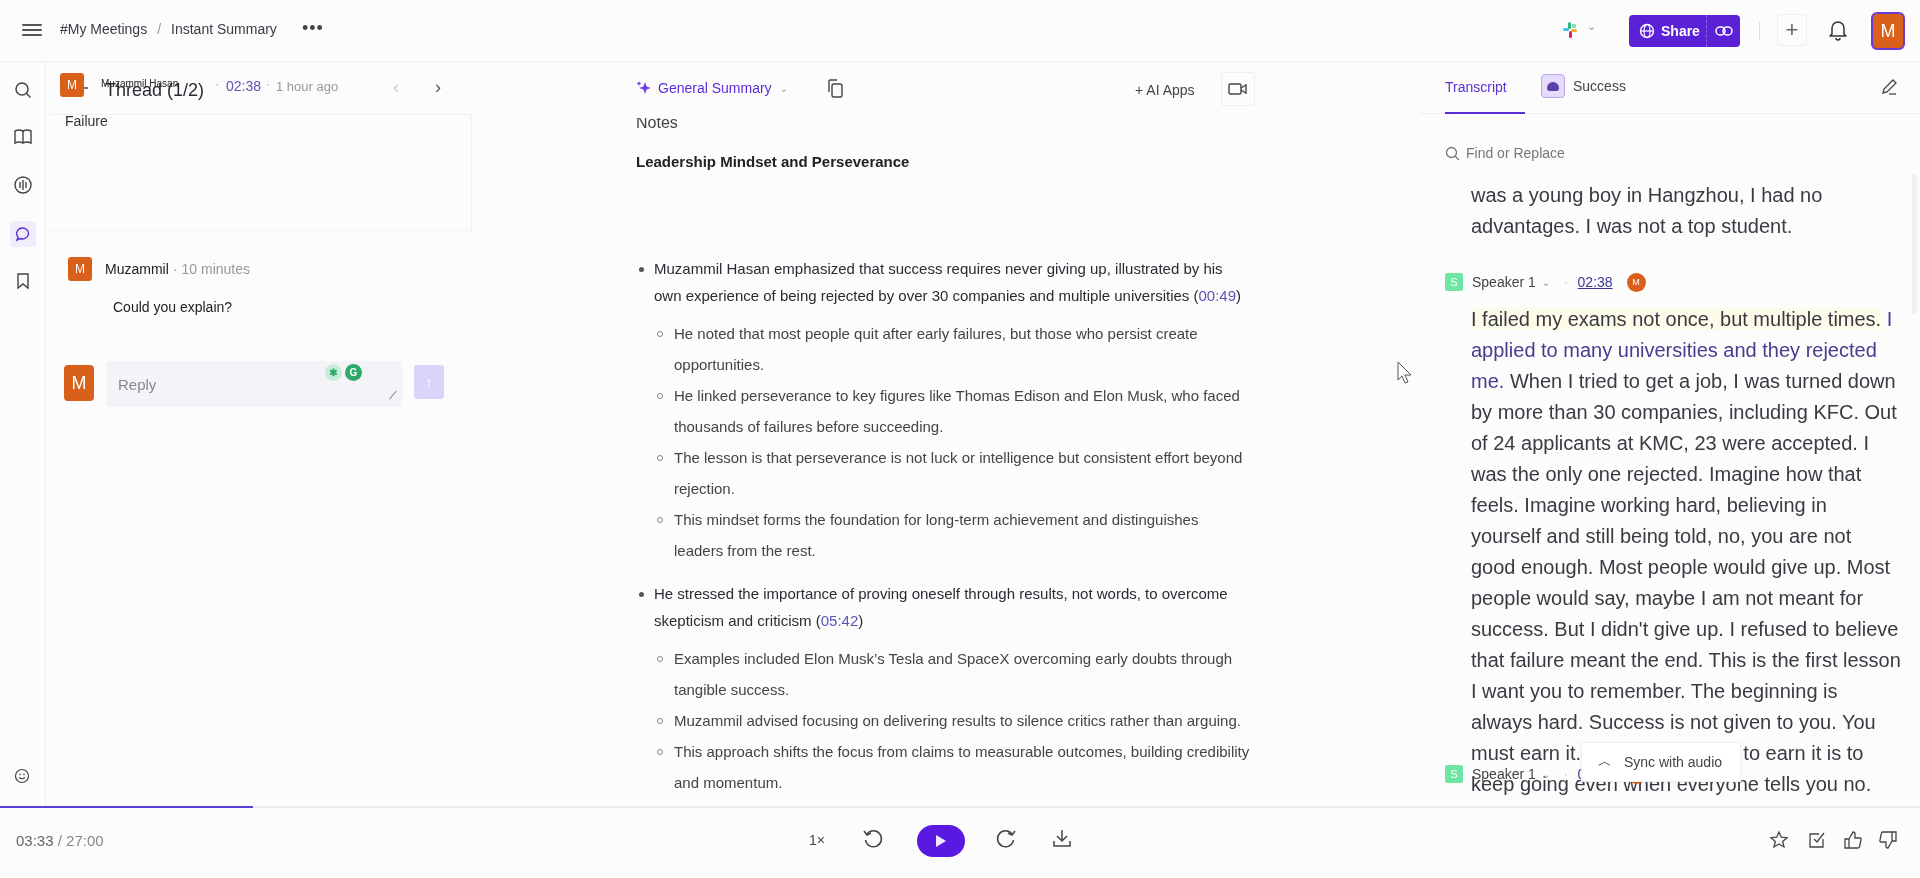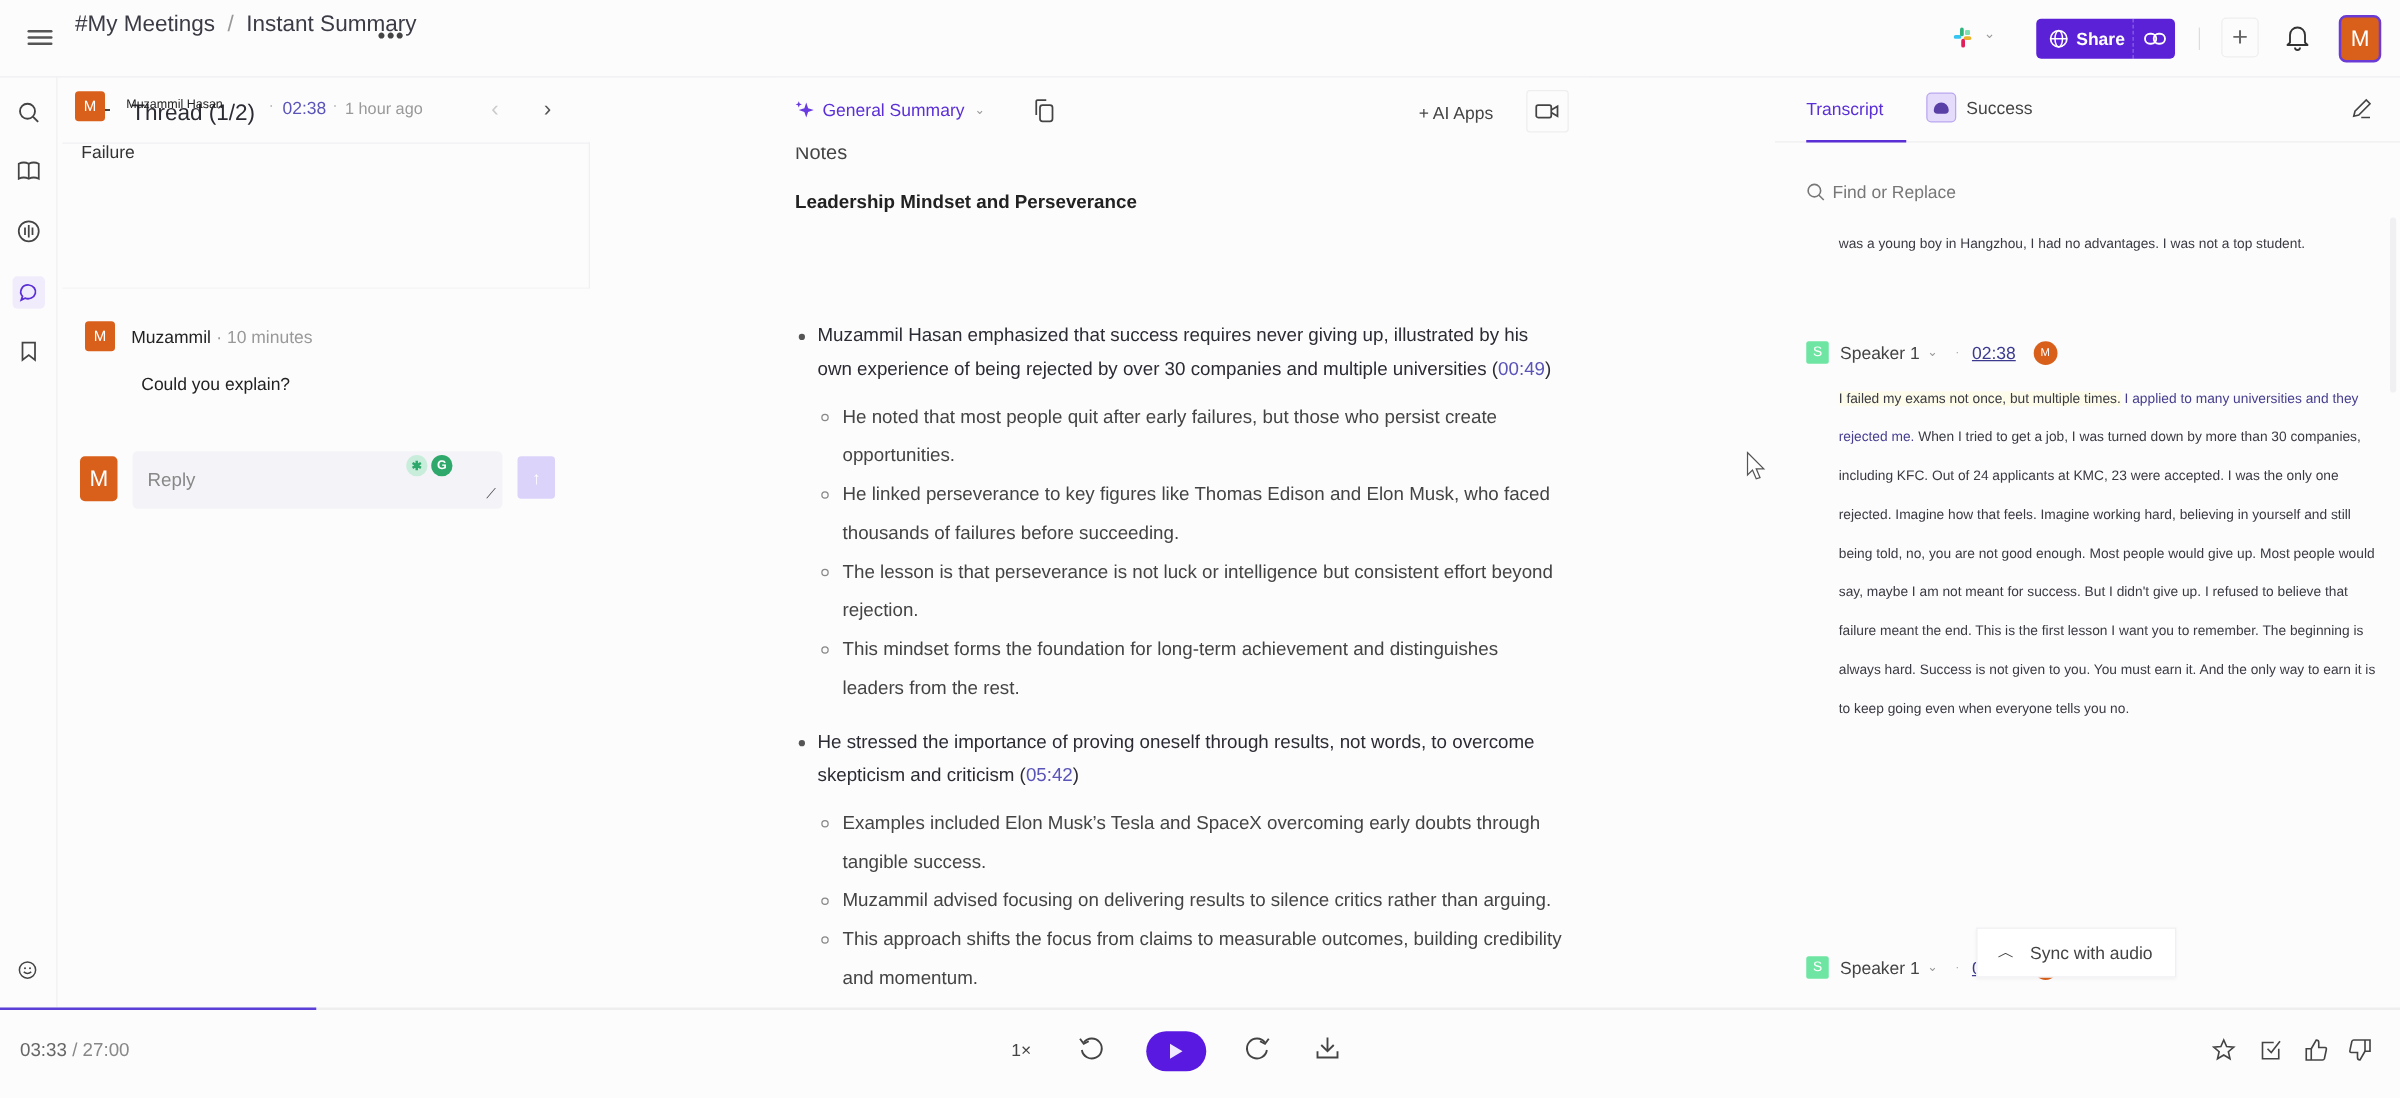--- a/index.html
+++ b/index.html
@@ -3,21 +3,21 @@
 <meta charset="utf-8">
 <style>
   * { box-sizing: border-box; margin: 0; padding: 0; }
   html, body { width: 1920px; height: 878px; overflow: hidden; background: #fcfcfd; font-family: "Liberation Sans", sans-serif; color: #2b2b33; }
   .app { position: relative; width: 1920px; height: 878px; }
 
   
   .topbar { position: absolute; left: 0; top: 0; width: 1920px; height: 62px; border-bottom: 1px solid #eeeef2; display: flex; align-items: center; background: #fcfcfd; }
   .menu-icon { position: absolute; left: 22px; top: 21px; width: 20px; height: 18px; cursor: pointer; }
   .menu-icon span { display: block; height: 2px; background: #555; margin: 3px 0; border-radius: 1px; }
-  .breadcrumb { position: absolute; left: 60px; top: 9px; font-size: 18px; color: #3b3b45; display: flex; gap: 10px; align-items: center; }
+  .breadcrumb { position: absolute; left: 60px; top: 21px; font-size: 14px; color: #3b3b45; display: flex; gap: 10px; align-items: center; }
   .breadcrumb .sep { color: #999; }
   .more-icon { position: absolute; left: 302px; top: 18px; font-size: 18px; letter-spacing: 1px; color: #444; cursor: pointer; }
   .slack-icon { position: absolute; left: 1560px; top: 20px; width: 20px; height: 20px; }
   .slack-chevron { position: absolute; left: 1587px; top: 20px; font-size: 11px; color: #999; }
   .share-btn { position: absolute; left: 1629px; top: 15px; width: 111px; height: 32px; background: #5b21d6; border-radius: 4px; display: flex; align-items: center; color: #fff; font-size: 14px; font-weight: bold; cursor: pointer; }
   .share-main { display: flex; align-items: center; gap: 6px; padding-left: 10px; width: 78px; height: 100%; border-right: 1px dashed rgba(255,255,255,0.3); }
   .share-link { width: 33px; height: 100%; display: flex; align-items: center; justify-content: center; }
   .vdiv { position: absolute; left: 1759px; top: 22px; width: 1px; height: 18px; background: #ddd; }
   .plus-btn { position: absolute; left: 1777px; top: 14px; width: 30px; height: 32px; border: 1px solid #eee; border-radius: 4px; display: flex; align-items: center; justify-content: center; font-size: 22px; color: #666; cursor: pointer; }
   .bell-icon { position: absolute; left: 1828px; top: 19px; cursor: pointer; }
@@ -75,21 +75,21 @@
   .tabs { position: absolute; left: 0; top: 0; width: 500px; height: 52px; border-bottom: 1px solid #eee; }
   .tab-transcript { position: absolute; left: 25px; top: 17px; font-size: 14px; color: #5a2fd6; cursor: pointer; }
   .tab-underline { position: absolute; left: 25px; top: 50px; width: 80px; height: 2px; background: #5a2fd6; }
   .tab-askfred { position: absolute; left: 121px; top: 12px; display: flex; align-items: center; gap: 8px; font-size: 14px; color: #444; cursor: pointer; }
   .fred-icon { width: 24px; height: 24px; border-radius: 4px; background: #e5dcfb; border: 1px solid #b9a6ef; display: flex; align-items: center; justify-content: center; }
   .fred-icon span { width: 12px; height: 9px; background: #5a3fa6; border-radius: 6px 6px 3px 3px; display: block; }
   .edit-icon { position: absolute; left: 460px; top: 16px; cursor: pointer; }
   .find-bar { position: absolute; left: 25px; top: 76px; width: 465px; height: 30px; display: flex; align-items: center; gap: 6px; font-size: 14px; color: #777; }
   .find-bar input { border: none; background: transparent; font-size: 14px; color: #333; font-family: "Liberation Sans", sans-serif; width: 400px; }
   .find-bar input::placeholder { color: #777; }
-  .tx-text { position: absolute; left: 51px; width: 430px; font-size: 11px; line-height: 31px; color: #3a3a42; }
+  .tx-text { position: absolute; left: 51px; width: 430px; font-size: 20px; line-height: 31px; color: #3a3a42; }
   .tx-prev { top: 118px; }
   .spk-row { position: absolute; left: 25px; display: flex; align-items: center; height: 22px; }
   .spk-av { width: 18px; height: 18px; background: #6ee5a2; color: #fff; font-size: 11px; display: flex; align-items: center; justify-content: center; border-radius: 2px; }
   .spk-name { margin-left: 9px; font-size: 14px; color: #444; cursor: pointer; }
   .spk-chev { margin-left: 6px; font-size: 10px; color: #999; }
   .spk-dot { margin-left: 14px; font-size: 10px; color: #aaa; }
   .spk-time { margin-left: 10px; font-size: 14px; color: #3c3a8e; text-decoration: underline; cursor: pointer; }
   .spk-mav { margin-left: 14px; width: 19px; height: 19px; border-radius: 50%; background: #d9601a; color: #fff; font-size: 9px; display: flex; align-items: center; justify-content: center; }
   .hl { background: #fdfbe9; }
   .hl2 { color: #453d8e; }

